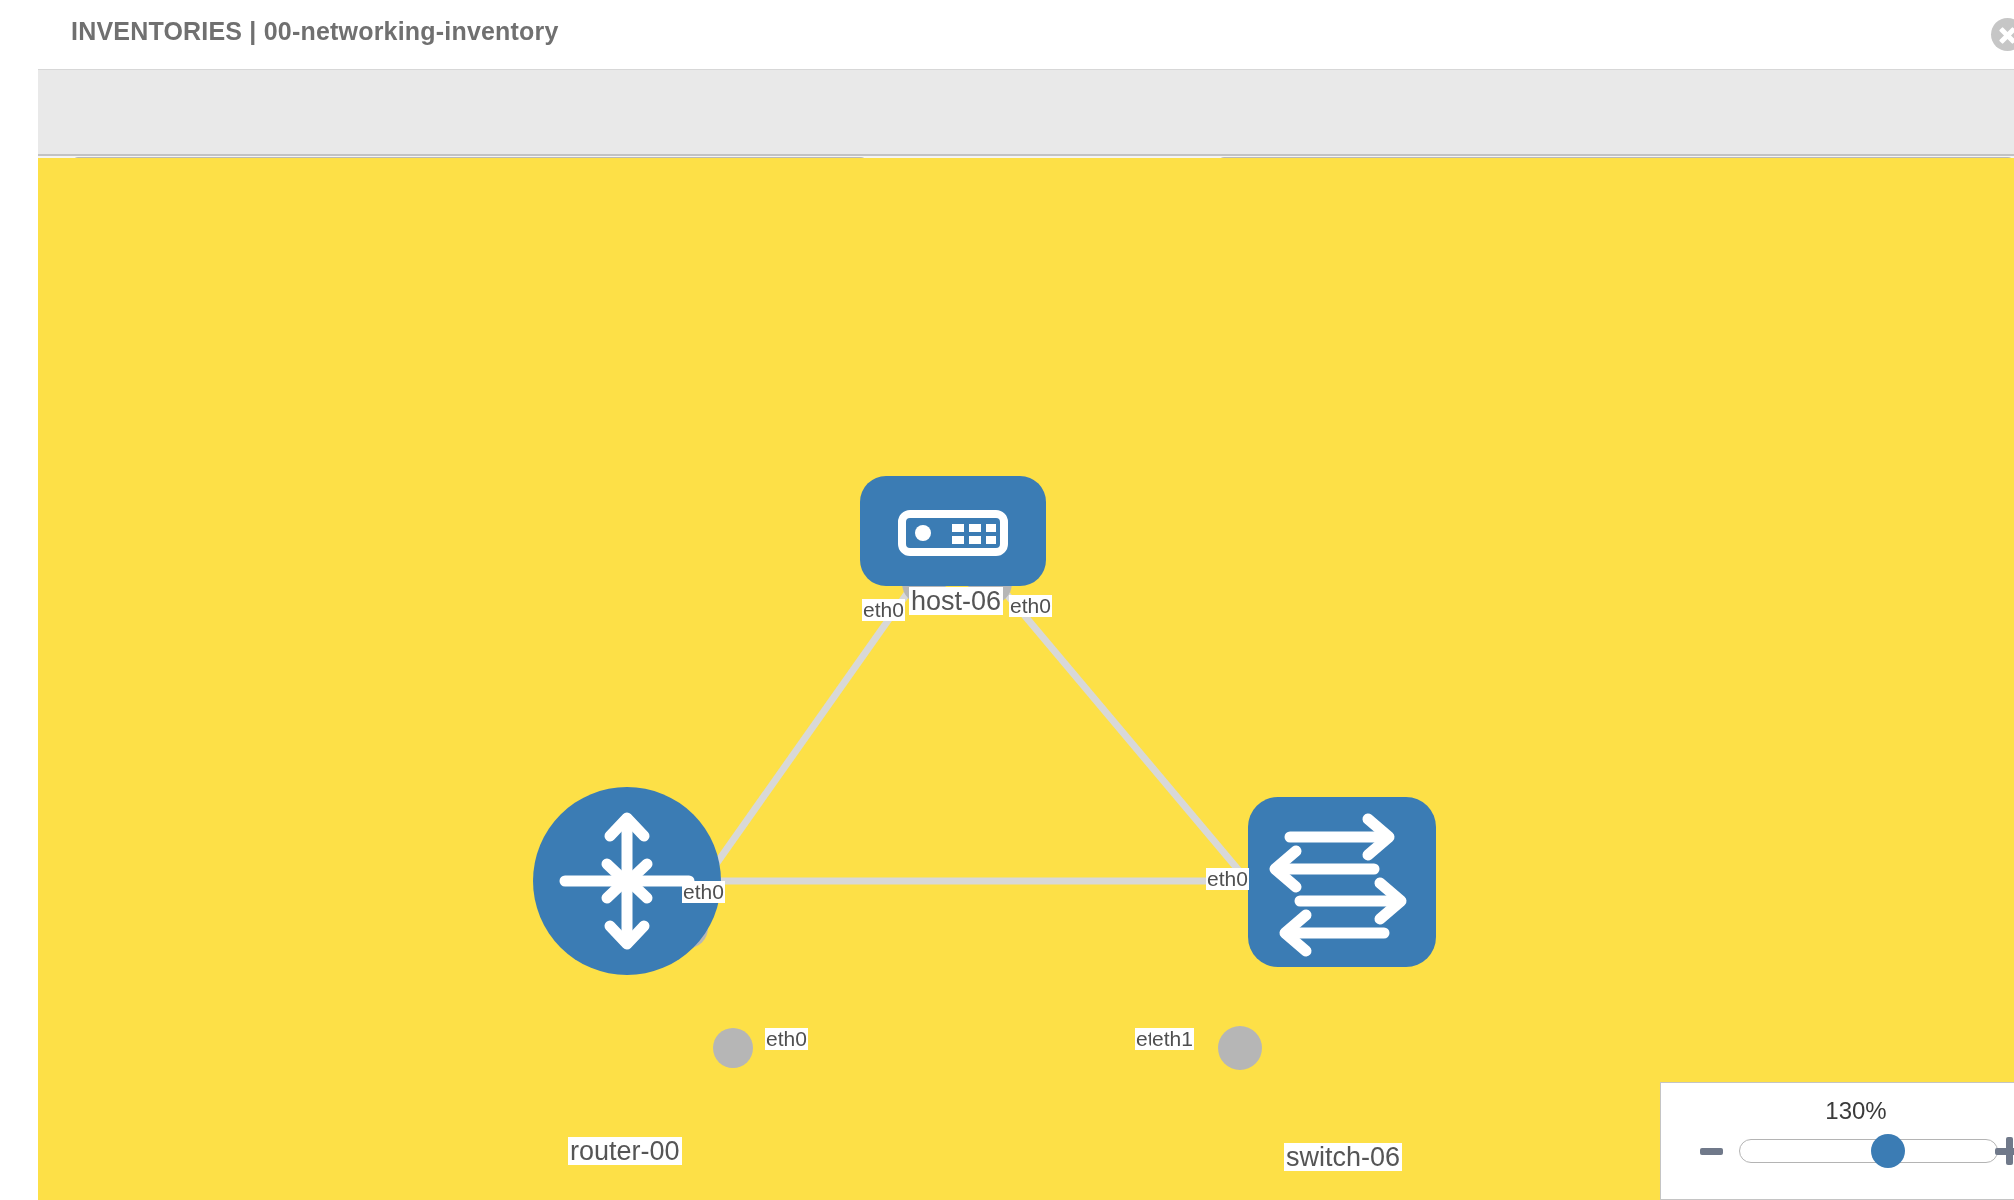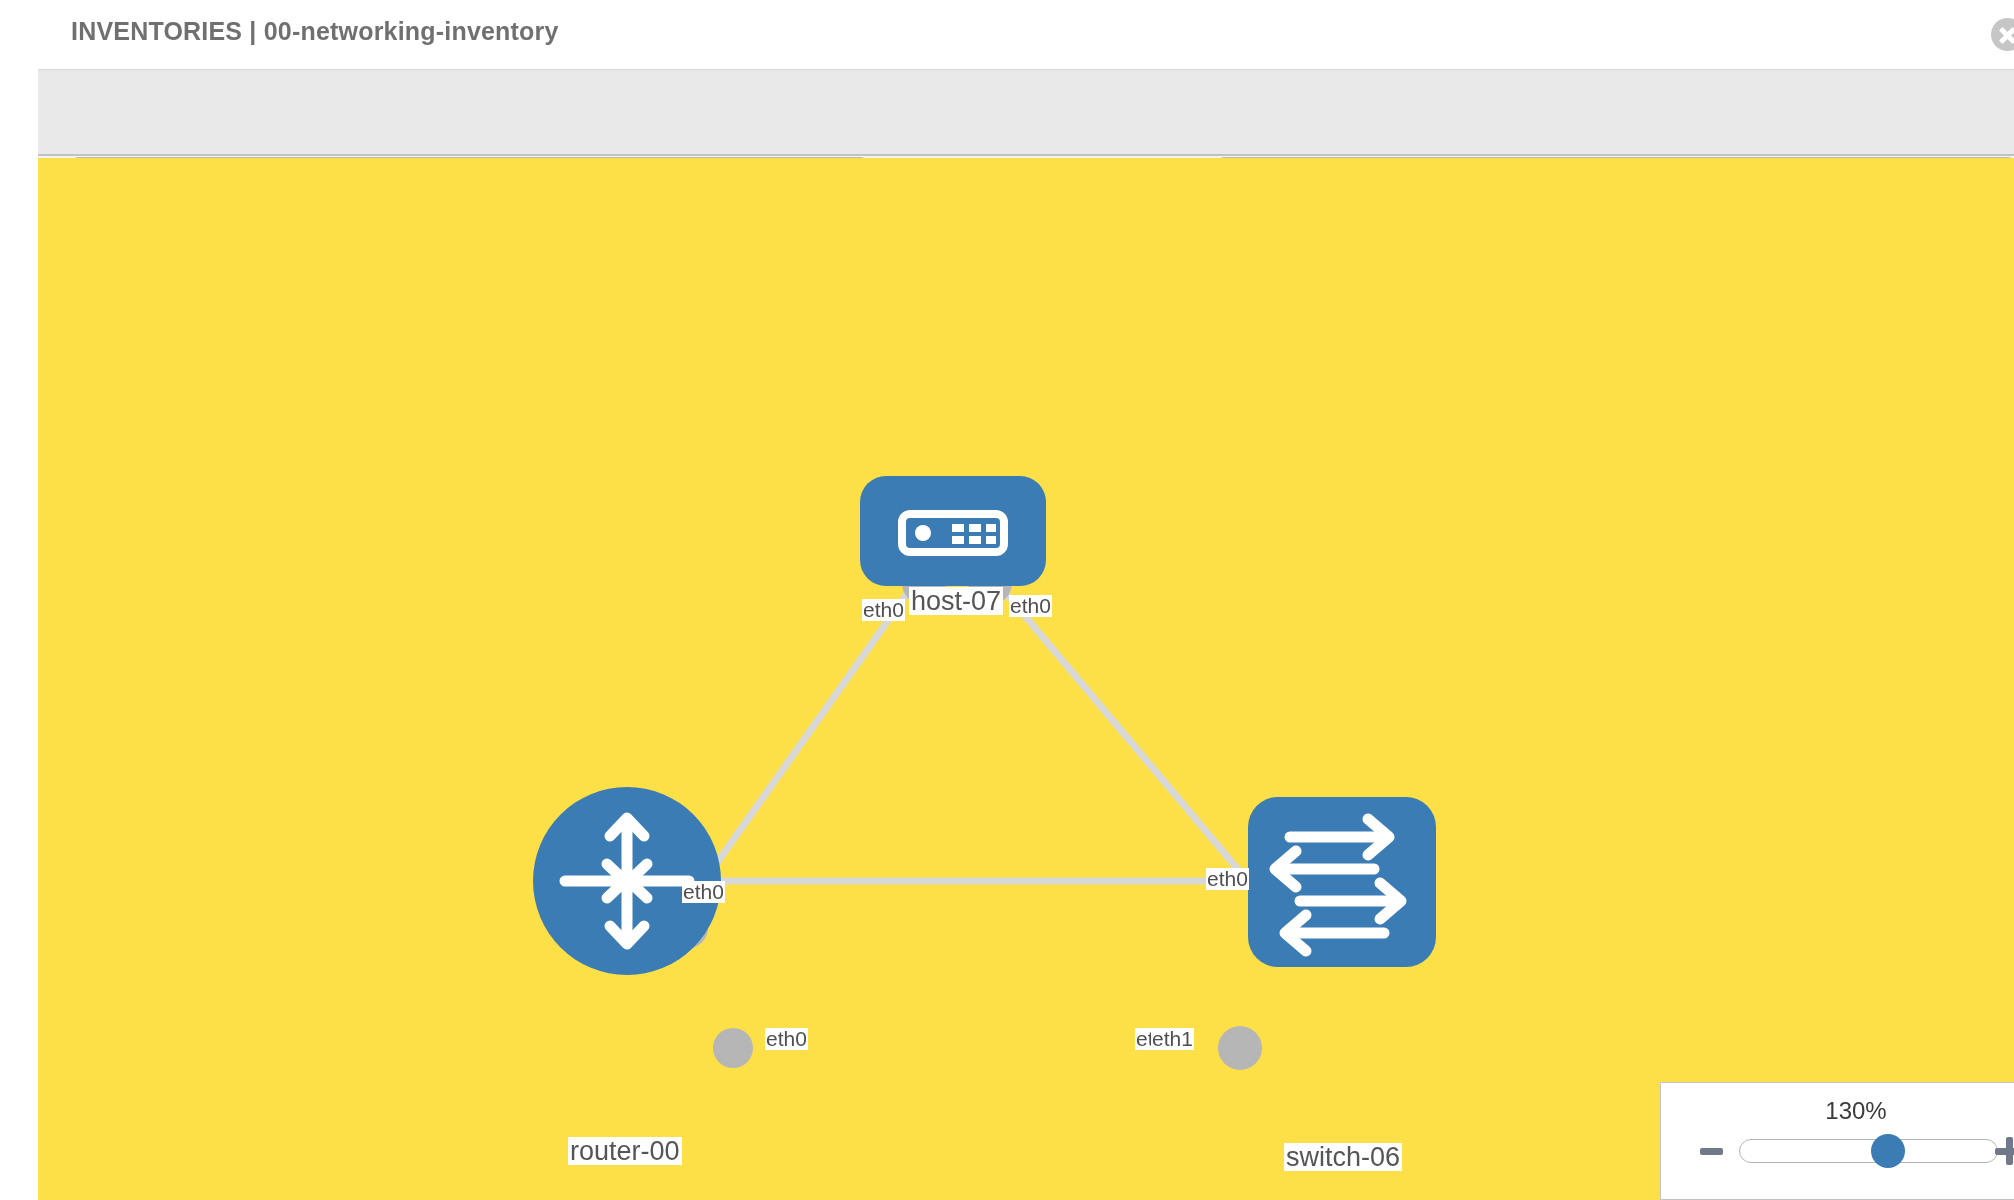--- a/index.html
+++ b/index.html
@@ -322,21 +322,21 @@
     <span class="edge-label" style="left:644px; top:723px;">eth0</span>
 
     <span class="edge-label" style="left:1168px; top:710px;">eth0</span>
 
     <span class="edge-label" style="left:727px; top:870px;">eth0</span>
 
     <span class="edge-label" style="left:1097px; top:870px; z-index:1;">eth0</span>
 
     <span class="edge-label" style="left:1113px; top:870px; z-index:2;">eth1</span>
 
-    <span class="node-label" style="left:871px; top:429px;">host-07</span>
+    <span class="node-label" style="left:871px; top:429px;">host-06</span>
 
     <span class="node-label" style="left:530px; top:979px;">router-00</span>
 
     <span class="node-label" style="left:1246px; top:985px;">switch-06</span>
 
   </div>
 
   <div class="zoom-panel">
     <div class="zoom-value">130%</div>
     <div class="zoom-minus"></div>

